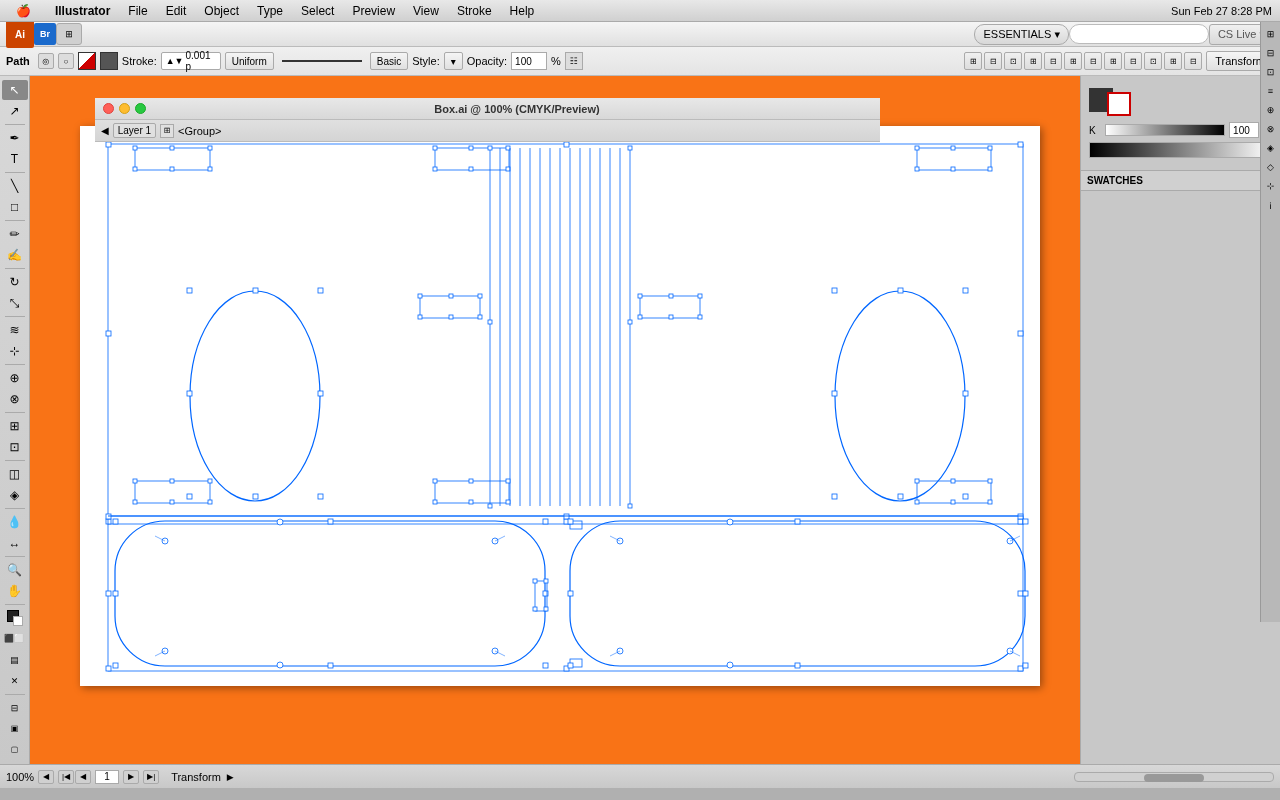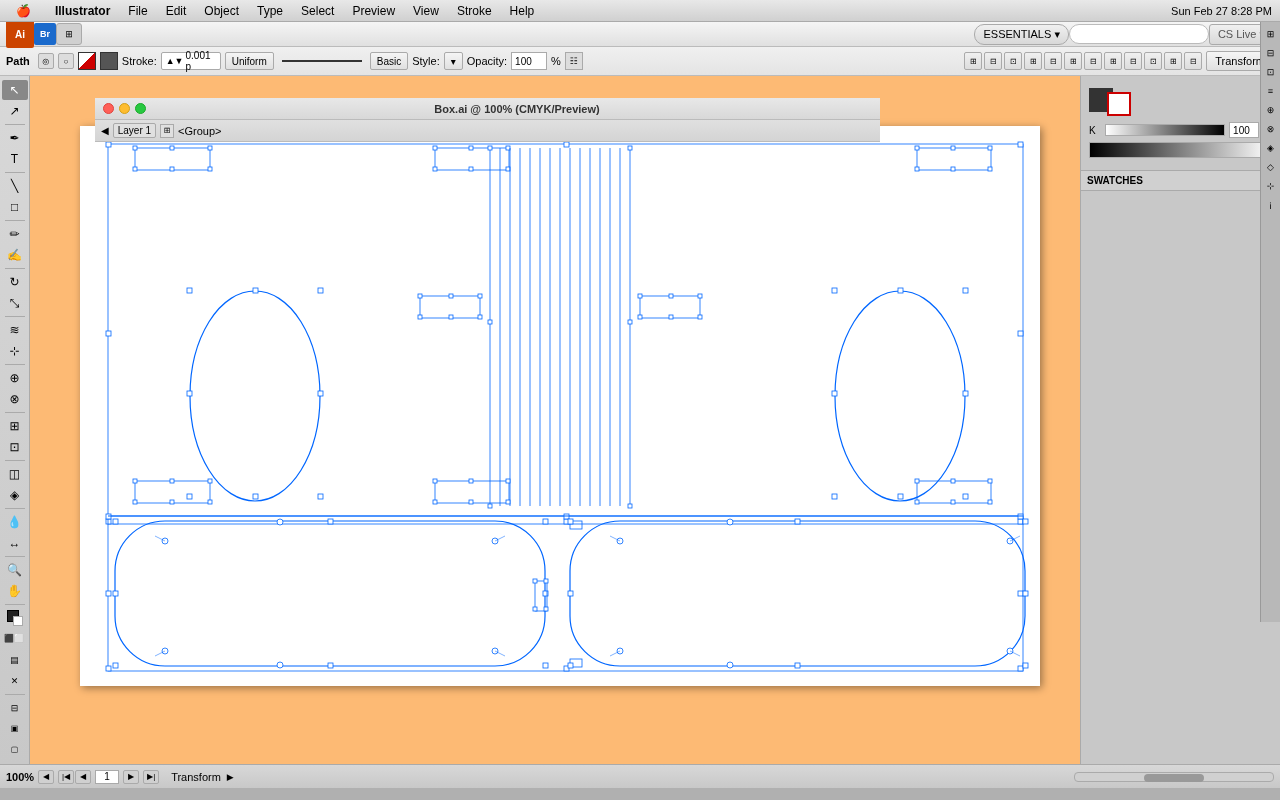--- a/index.html
+++ b/index.html
@@ -63,21 +63,21 @@
     }
     .tool-btn {
       width: 26px; height: 22px; display: flex; align-items: center; justify-content: center;
       border-radius: 2px; cursor: pointer; font-size: 12px; position: relative;
     }
     .tool-btn.active { background: #888; color: white; }
     .tool-separator { width: 20px; height: 1px; background: #aaa; margin: 2px 0; }
 
     
     #canvas-area {
-      flex: 1; background: #fdba74; overflow: hidden; position: relative;
+      flex: 1; background: #f97316; overflow: hidden; position: relative;
     }
     #canvas-bg {
       position: absolute; top: 50px; left: 50px;
       width: 960px; height: 560px;
       background: white;
       box-shadow: 2px 2px 8px rgba(0,0,0,0.4);
     }
 
     
     #right-panels {
@@ -106,21 +106,21 @@
     .color-percent { font-size: 10px; }
     .gradient-bar { height: 16px; background: linear-gradient(to right, black, white); margin: 4px 0; border: 1px solid #aaa; }
     .right-icon { width: 16px; height: 16px; display: flex; align-items: center; justify-content: center; font-size: 9px; cursor: pointer; }
 
     
     #status-bar {
       width: 1280px; height: 24px; background: linear-gradient(to bottom, #d8d8d8, #c8c8c8);
       display: flex; align-items: center; padding: 0 6px; gap: 4px;
       border-top: 1px solid #aaa;
     }
-    .status-zoom { font-size: 11px; font-weight: bold; }
+    .status-zoom { font-size: 11px; font-weight: normal; }
     .nav-btn { width: 16px; height: 14px; background: #d0d0d0; border: 1px solid #aaa; border-radius: 2px; font-size: 8px; display: flex; align-items: center; justify-content: center; cursor: pointer; }
     .page-num { width: 24px; height: 14px; background: white; border: 1px solid #aaa; font-size: 10px; display: flex; align-items: center; justify-content: center; }
     .status-tool { font-size: 11px; margin-left: 8px; }
     .status-arrow { font-size: 9px; margin-left: 2px; }
     .status-bar-right { margin-left: auto; display: flex; align-items: center; gap: 4px; }
     .scroll-bar-h { width: 200px; height: 10px; background: #d0d0d0; border: 1px solid #aaa; border-radius: 4px; }
     .scroll-thumb { width: 60px; height: 8px; background: #999; border-radius: 4px; margin: 1px auto; }
 
     
     #window-chrome {

